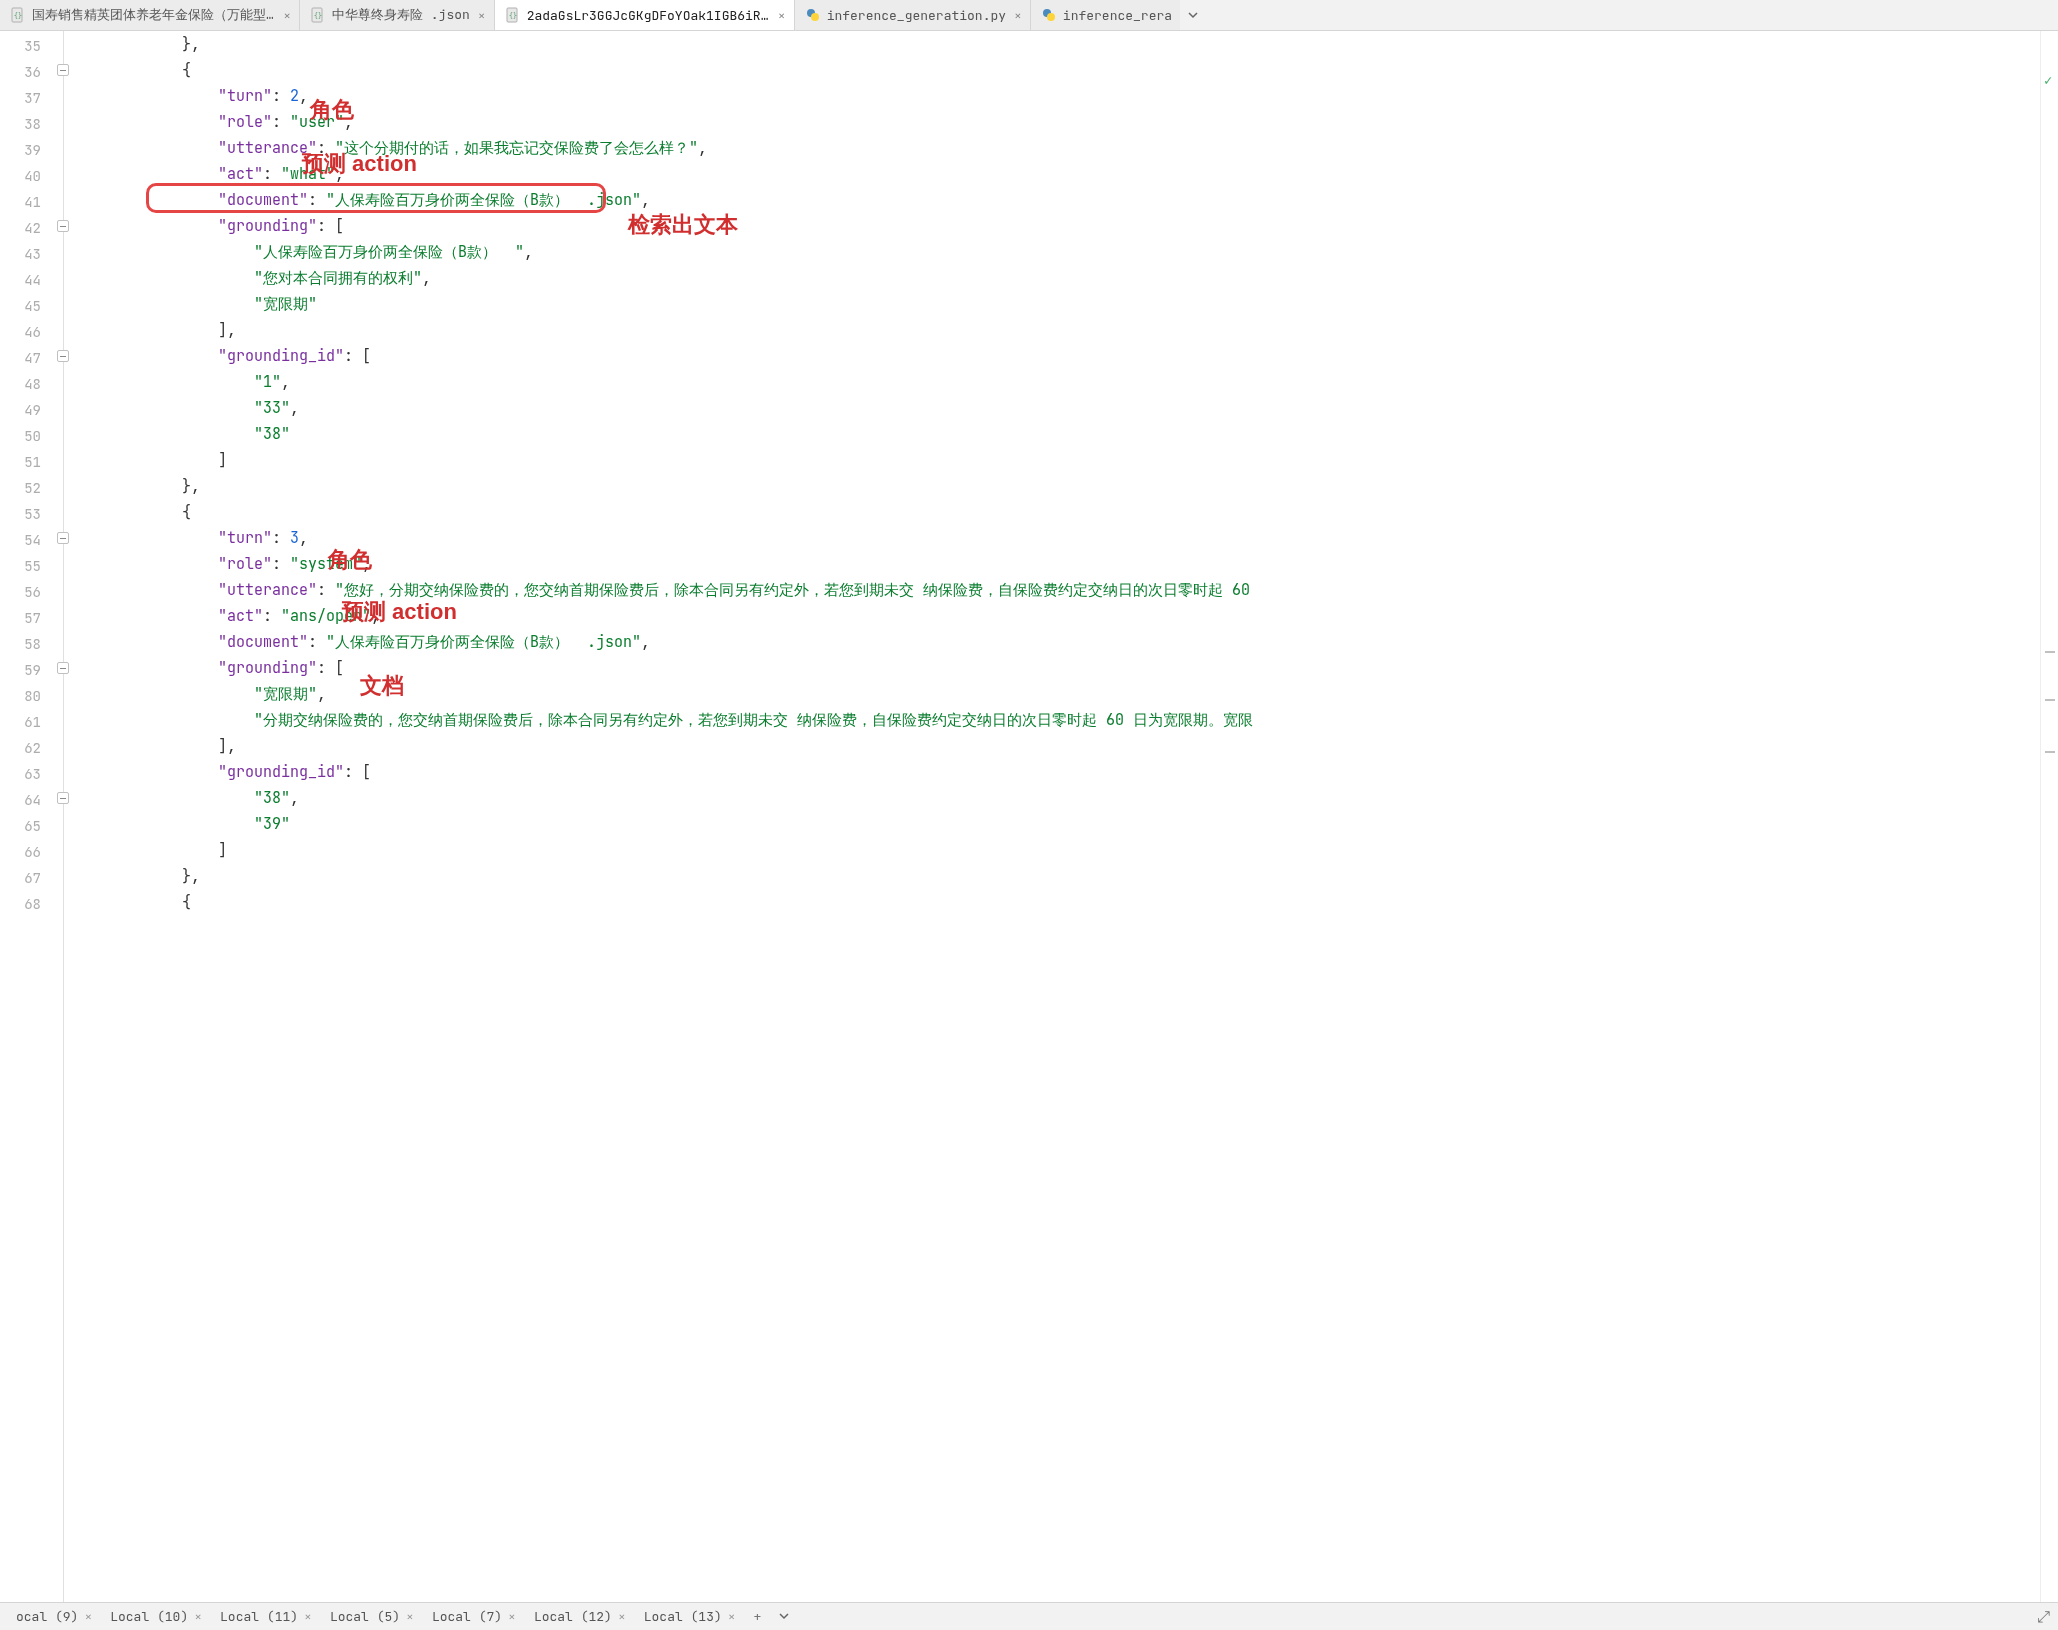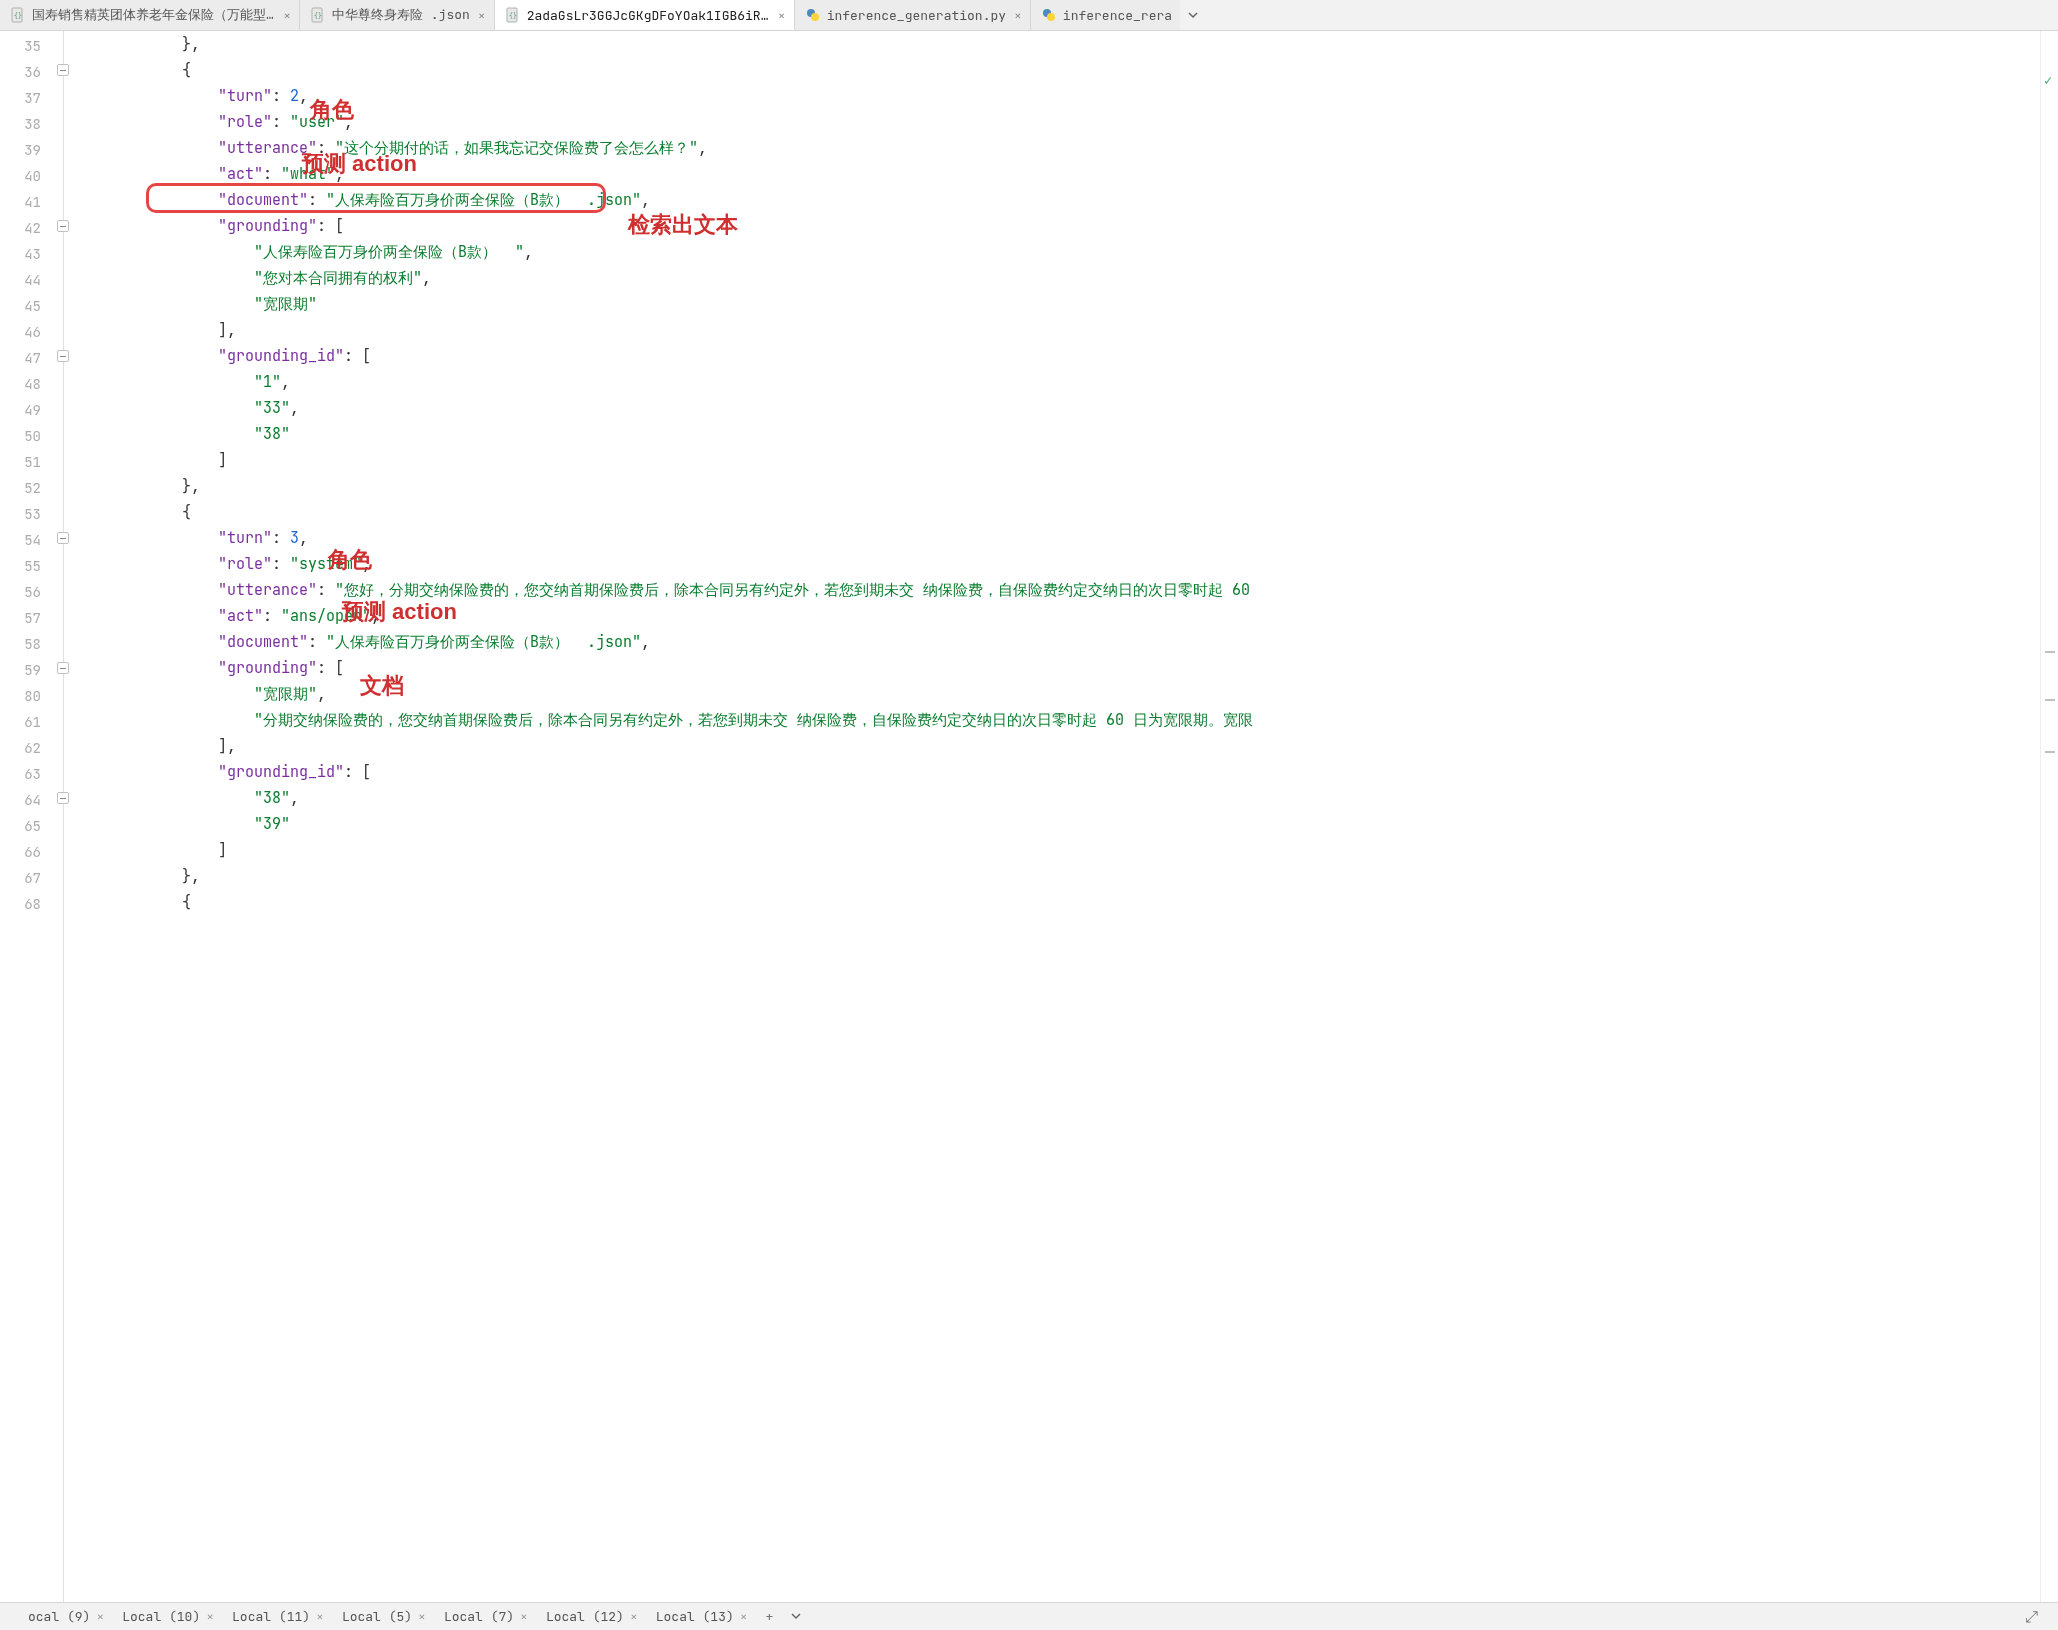--- a/index.html
+++ b/index.html
@@ -158,21 +158,21 @@
   .code-scroll::-webkit-scrollbar-track { background: #f0f0f0; }
 
   
   .bottom-bar {
     height: 28px;
     flex-shrink: 0;
     background: #f2f2f2;
     border-top: 1px solid #d5d5d5;
     display: flex;
     align-items: center;
-    padding: 0 20px;
+    padding: 0 8px;
     font-size: 13px;
     color: #555;
   }
   .bottom-tabs { display: flex; gap: 2px; flex: 1; overflow: hidden;}
   .btab {
     display: flex; align-items: center;
     padding: 2px 8px;
     cursor: pointer;
   }
   .btab .bx { margin-left: 6px; color: #999; }

